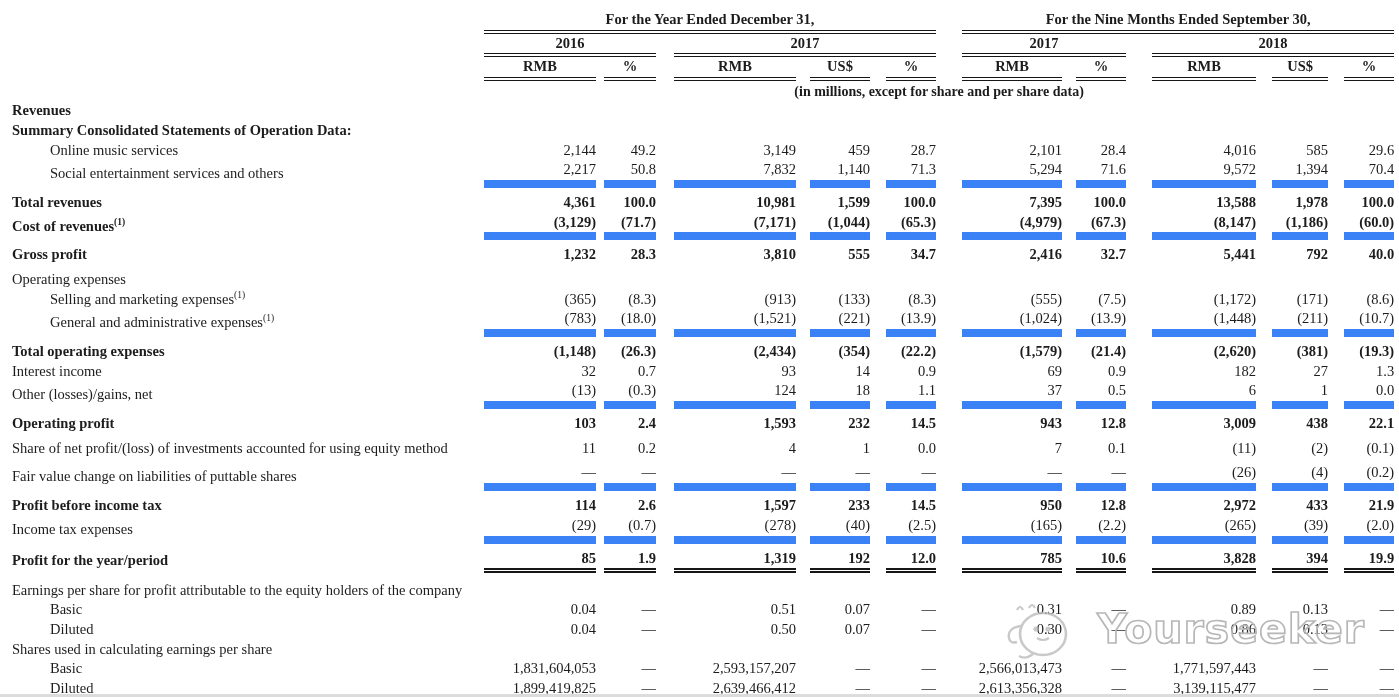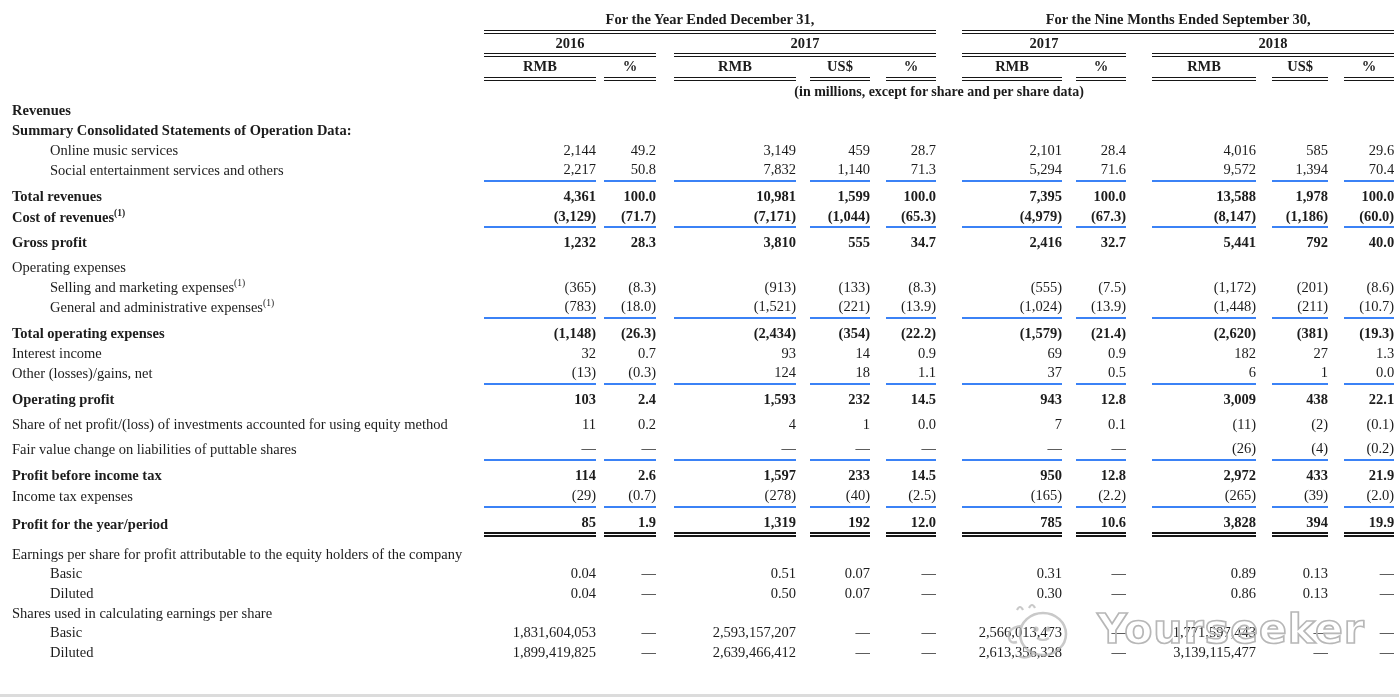--- a/index.html
+++ b/index.html
@@ -7,21 +7,21 @@
   .page{position:relative;width:1399px;height:697px;box-sizing:border-box;padding:10px 0 0 4px;}
   table{border-collapse:collapse;table-layout:fixed;width:1390px;}
   td,th{padding:1px 0;vertical-align:bottom;font-size:14.5px;line-height:1.22;overflow:hidden;}
   th{font-weight:bold;}
   .ctr{text-align:center;margin-top:12px;}
   .num{text-align:right;white-space:nowrap;}
   .lbl{text-align:left;padding-left:8px;white-space:normal;}
   .ind .lbl{padding-left:46px;}
   .hang .lbl{padding-left:34px;text-indent:-26px;}
   tr.bold td{font-weight:bold;}
-  .rule{border-bottom:2px solid #3b82f6;}
+  .rule{border-bottom:8px solid #3b82f6;}
   .dbl{border-bottom:5px double #161616;}
   .h-rule{border-bottom:4px double #161616;padding-bottom:1px;}
   tr.sp td{padding-top:6px;}
   tr.sp-lg td{padding-top:11px;}
   sup{font-size:9.5px;line-height:0;vertical-align:super;}
   .units th{font-size:14px;padding-top:2px;}
   .watermark{position:absolute;top:596px;right:34px;display:flex;align-items:center;gap:16px;pointer-events:none;}
   .wm-text{font-family:"DejaVu Sans",sans-serif;font-size:41px;font-weight:bold;letter-spacing:1px;
            color:rgba(255,255,255,0.05);-webkit-text-stroke:1.7px #b7b7b7;}
   .wm-icon{opacity:0.75;}
@@ -287,21 +287,21 @@
           <td class="num">(133)</td>
           <td></td>
           <td class="num">(8.3)</td>
           <td></td>
           <td class="num">(555)</td>
           <td></td>
           <td class="num">(7.5)</td>
           <td></td>
           <td class="num">(1,172)</td>
           <td></td>
-          <td class="num">(201)</td>
+          <td class="num">(171)</td>
           <td></td>
           <td class="num">(8.6)</td>
         </tr>
         <tr class="ind">
           <td class="lbl">General and administrative expenses<sup>(1)</sup></td>
           <td class="num rule">(783)</td>
           <td></td>
           <td class="num rule">(18.0)</td>
           <td></td>
           <td class="num rule">(1,521)</td>

